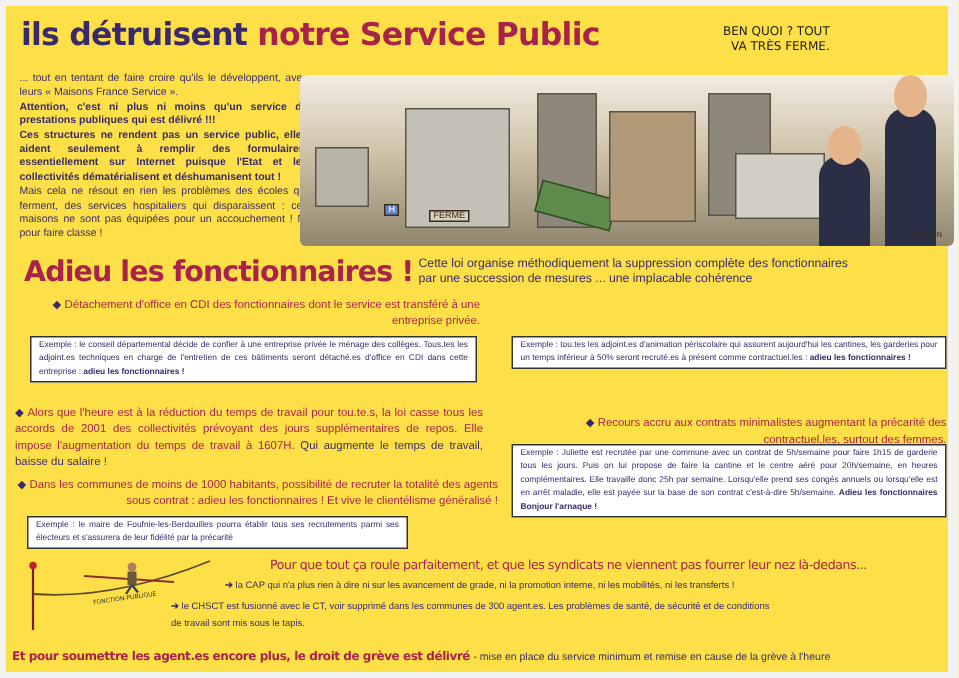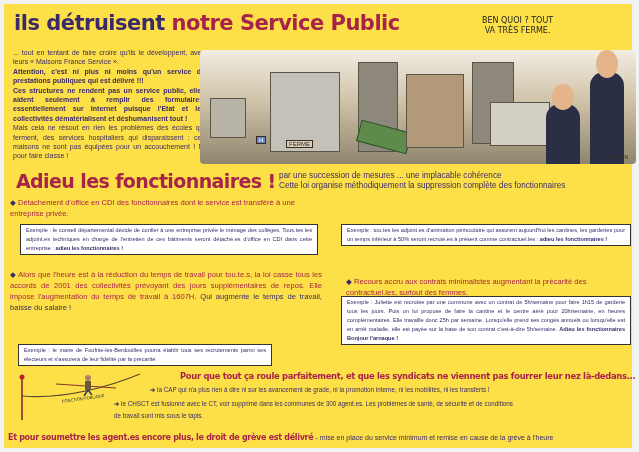--- a/index.html
+++ b/index.html
@@ -12,30 +12,30 @@
   .intro { position: absolute; left: 9px; top: 44px; width: 192px; font-size: 7px; line-height: 9.4px; color: #3b2a6b; text-align: justify; }
   .intro p { margin: 0; }
   .intro .bold { font-weight: bold; }
   .cartoon { position: absolute; left: 196px; top: 46px; width: 436px; height: 114px; background: linear-gradient(180deg,#f2ece2 0%,#cfc3a8 45%,#8f866d 100%); border-radius: 4px; overflow: hidden; }
   .cartoon .bldg { position: absolute; background: #b9b4a8; border: 1px solid #5a5448; }
   .cartoon .bus { position: absolute; background: #5e8a4c; border: 1px solid #2e4a25; transform: rotate(15deg); }
   .cartoon .man { position: absolute; background: #2a2f45; border-radius: 14px 14px 2px 2px; }
   .cartoon .head { position: absolute; background: #e6b48a; border-radius: 50%; }
   .cartoon .sign { position: absolute; font-size: 6px; color: #3b2a1a; background: #d6d0bf; border: 1px solid #3b2a1a; padding: 0 2px; }
   .cartoon .credit { position: absolute; right: 8px; bottom: 4px; font-size: 5px; color: #3b2a1a; }
-  .bubble { position: absolute; left: 478px; top: 12px; font-size: 8px; line-height: 10px; color: #222; font-family: "DejaVu Sans", sans-serif; text-align: center; }
+  .bubble { position: absolute; left: 478px; top: 12px; font-size: 8px; line-height: 10px; color: #222; font-family: "DejaVu Sans", sans-serif; text-align: right; }
   .h2 { position: absolute; left: 12px; top: 166px; font-family: "DejaVu Sans", sans-serif; font-weight: bold; font-size: 19px; color: #a8234a; letter-spacing: -0.6px; white-space: nowrap; }
   .h2sub { position: absolute; left: 275px; top: 167px; font-size: 8.2px; line-height: 10px; color: #3b2a6b; width: 360px; }
-  .bullet { position: absolute; font-size: 7.6px; line-height: 11px; color: #a8234a; }
+  .bullet { position: absolute; font-size: 7.6px; line-height: 11px; color: #a8234a; text-align: right; }
   .bullet .dia { color: #3b2a6b; }
   .bullet .hl { color: #3b2a6b; }
   .ex { position: absolute; border: 1.3px solid #333; background: #fff; font-size: 5.6px; line-height: 9px; color: #3b2a6b; padding: 1px 5px; text-align: justify; }
   .ex b { font-weight: bold; }
   .tight { position: absolute; left: 12px; top: 366px; width: 125px; height: 50px; }
-  .foot-title { position: absolute; left: 176px; top: 367px; font-family: "DejaVu Sans", sans-serif; font-weight: bold; font-size: 8.4px; color: #a8234a; white-space: nowrap; letter-spacing: -0.3px; }
+  .foot-title { position: absolute; left: 176px; top: 367px; font-family: "DejaVu Sans", sans-serif; font-weight: normal; font-size: 8.4px; color: #a8234a; white-space: nowrap; letter-spacing: -0.3px; }
   .foot-line { position: absolute; font-size: 6.3px; color: #3b2a6b; white-space: nowrap; }
   .arrow { color: #3b2a6b; font-weight: bold; }
   .last { position: absolute; left: 4px; top: 429px; white-space: nowrap; font-size: 8px; }
   .last .red { color: #a8234a; font-family: "DejaVu Sans", sans-serif; font-weight: bold; letter-spacing: -0.3px; }
   .last .blue { color: #3b2a6b; font-size: 7px; }
 </style>
 </head>
 <body>
 
 <div class="page">
@@ -69,39 +69,43 @@
     <div class="credit">LARSON</div>
   </div>
 
   <div class="bubble">
     <div>BEN QUOI ? TOUT</div>
     <div>VA TRÈS FERME.</div>
   </div>
 
   <div class="h2">Adieu les fonctionnaires !</div>
   <div class="h2sub">
+    <div>Cette loi organise méthodiquement la suppression complète des fonctionnaires</div>
     <div>par une succession de mesures ... une implacable cohérence</div>
-    <div>Cette loi organise méthodiquement la suppression complète des fonctionnaires</div>
   </div>
 
   <div class="bullet" style="left:6px;top:193px;width:310px;">
     <span class="dia">◆</span>
     <span>Détachement d'office en CDI des fonctionnaires dont le service est transféré à une entreprise privée.</span>
   </div>
   <div class="ex" style="left:16px;top:220px;width:298px;">
     <span>Exemple : le conseil départemental décide de confier à une entreprise privée le ménage des collèges. Tous.tes les adjoint.es techniques en charge de l'entretien de ces bâtiments seront détaché.es d'office en CDI dans cette entreprise :</span>
     <b>adieu les fonctionnaires !</b>
   </div>
 
   <div class="bullet" style="left:6px;top:265px;width:312px;text-align:justify;">
     <span class="dia">◆</span>
     <span>Alors que l'heure est à la réduction du temps de travail pour tou.te.s, la loi casse tous les accords de 2001 des collectivités prévoyant des jours supplémentaires de repos. Elle impose l'augmentation du temps de travail à 1607H.</span>
     <span class="hl">Qui augmente le temps de travail, baisse du salaire !</span>
   </div>
 
+  <div class="bullet" style="left:6px;top:313px;width:322px;">
+    <span class="dia">◆</span>
+    <span>Dans les communes de moins de 1000 habitants, possibilité de recruter la totalité des agents sous contrat : adieu les fonctionnaires ! Et vive le clientélisme généralisé !</span>
+  </div>
   <div class="ex" style="left:14px;top:340px;width:254px;">
     <span>Exemple : le maire de Foufnie-les-Berdouilles pourra établir tous ses recrutements parmi ses électeurs et s'assurera de leur fidélité par la précarité</span>
   </div>
 
   <div class="ex" style="left:337px;top:220px;width:290px;">
     <span>Exemple : tou.tes les adjoint.es d'animation périscolaire qui assurent aujourd'hui les cantines, les garderies pour un temps inférieur à 50% seront recruté.es à présent comme contractuel.les :</span>
     <b>adieu les fonctionnaires !</b>
   </div>
 
   <div class="bullet" style="left:342px;top:272px;width:285px;">

